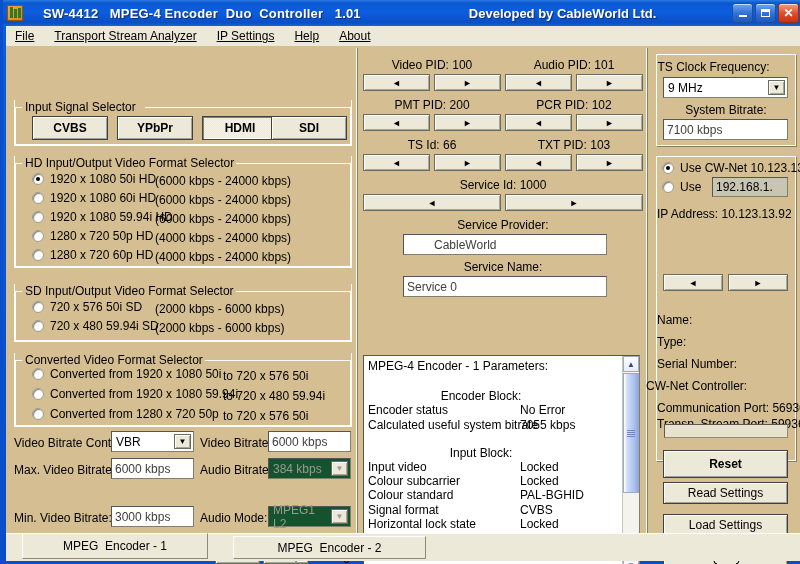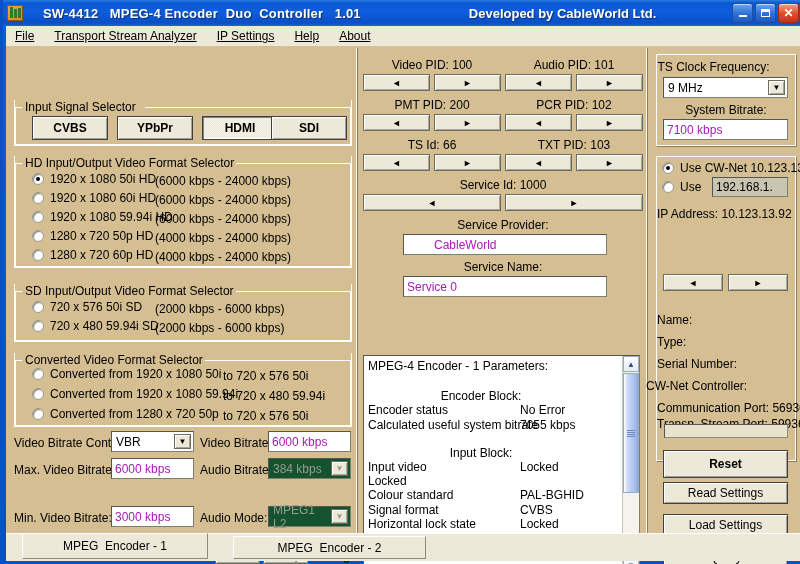--- a/index.html
+++ b/index.html
@@ -130,21 +130,21 @@
     width:13px;height:13px;background:#fff;border:1px solid #9b9b8e;
     box-shadow: inset 1px 1px 1px #808080;
     flex:none;
   }
   .checkbox .cl { margin-left:6px; font-size:12px; }
 
   
   .tinput {
     position:absolute; background:#ffffff;
     border:1px solid #7f7f6e; border-top-color:#555; border-left-color:#555;
-    font-size:12px; color:#a21caf;
+    font-size:12px; color:#404040;
     display:flex; align-items:center; padding-left:3px;
     font-family:"Liberation Sans", sans-serif;
   }
   .tinput.readonly-gray { background:#c8c5b0; color:#000; }
 
   
   .combo {
     position:absolute; background:#ffffff;
     border:1px solid #7f7f6e; border-top-color:#555; border-left-color:#555;
     font-size:12px; display:flex; align-items:center;
@@ -449,20 +449,21 @@
           <span class="k">Calculated useful system bitrate</span>
           <span class="v">7055 kbps</span>
         </div>
         <div class="pblank"></div>
         <div class="pcenter">Input Block:</div>
         <div class="prow">
           <span class="k">Input video</span>
           <span class="v">Locked</span>
         </div>
         <div class="prow">
+          <span class="k">Colour subcarrier</span>
           <span class="v">Locked</span>
         </div>
         <div class="prow">
           <span class="k">Colour standard</span>
           <span class="v">PAL-BGHID</span>
         </div>
         <div class="prow">
           <span class="k">Signal format</span>
           <span class="v">CVBS</span>
         </div>

